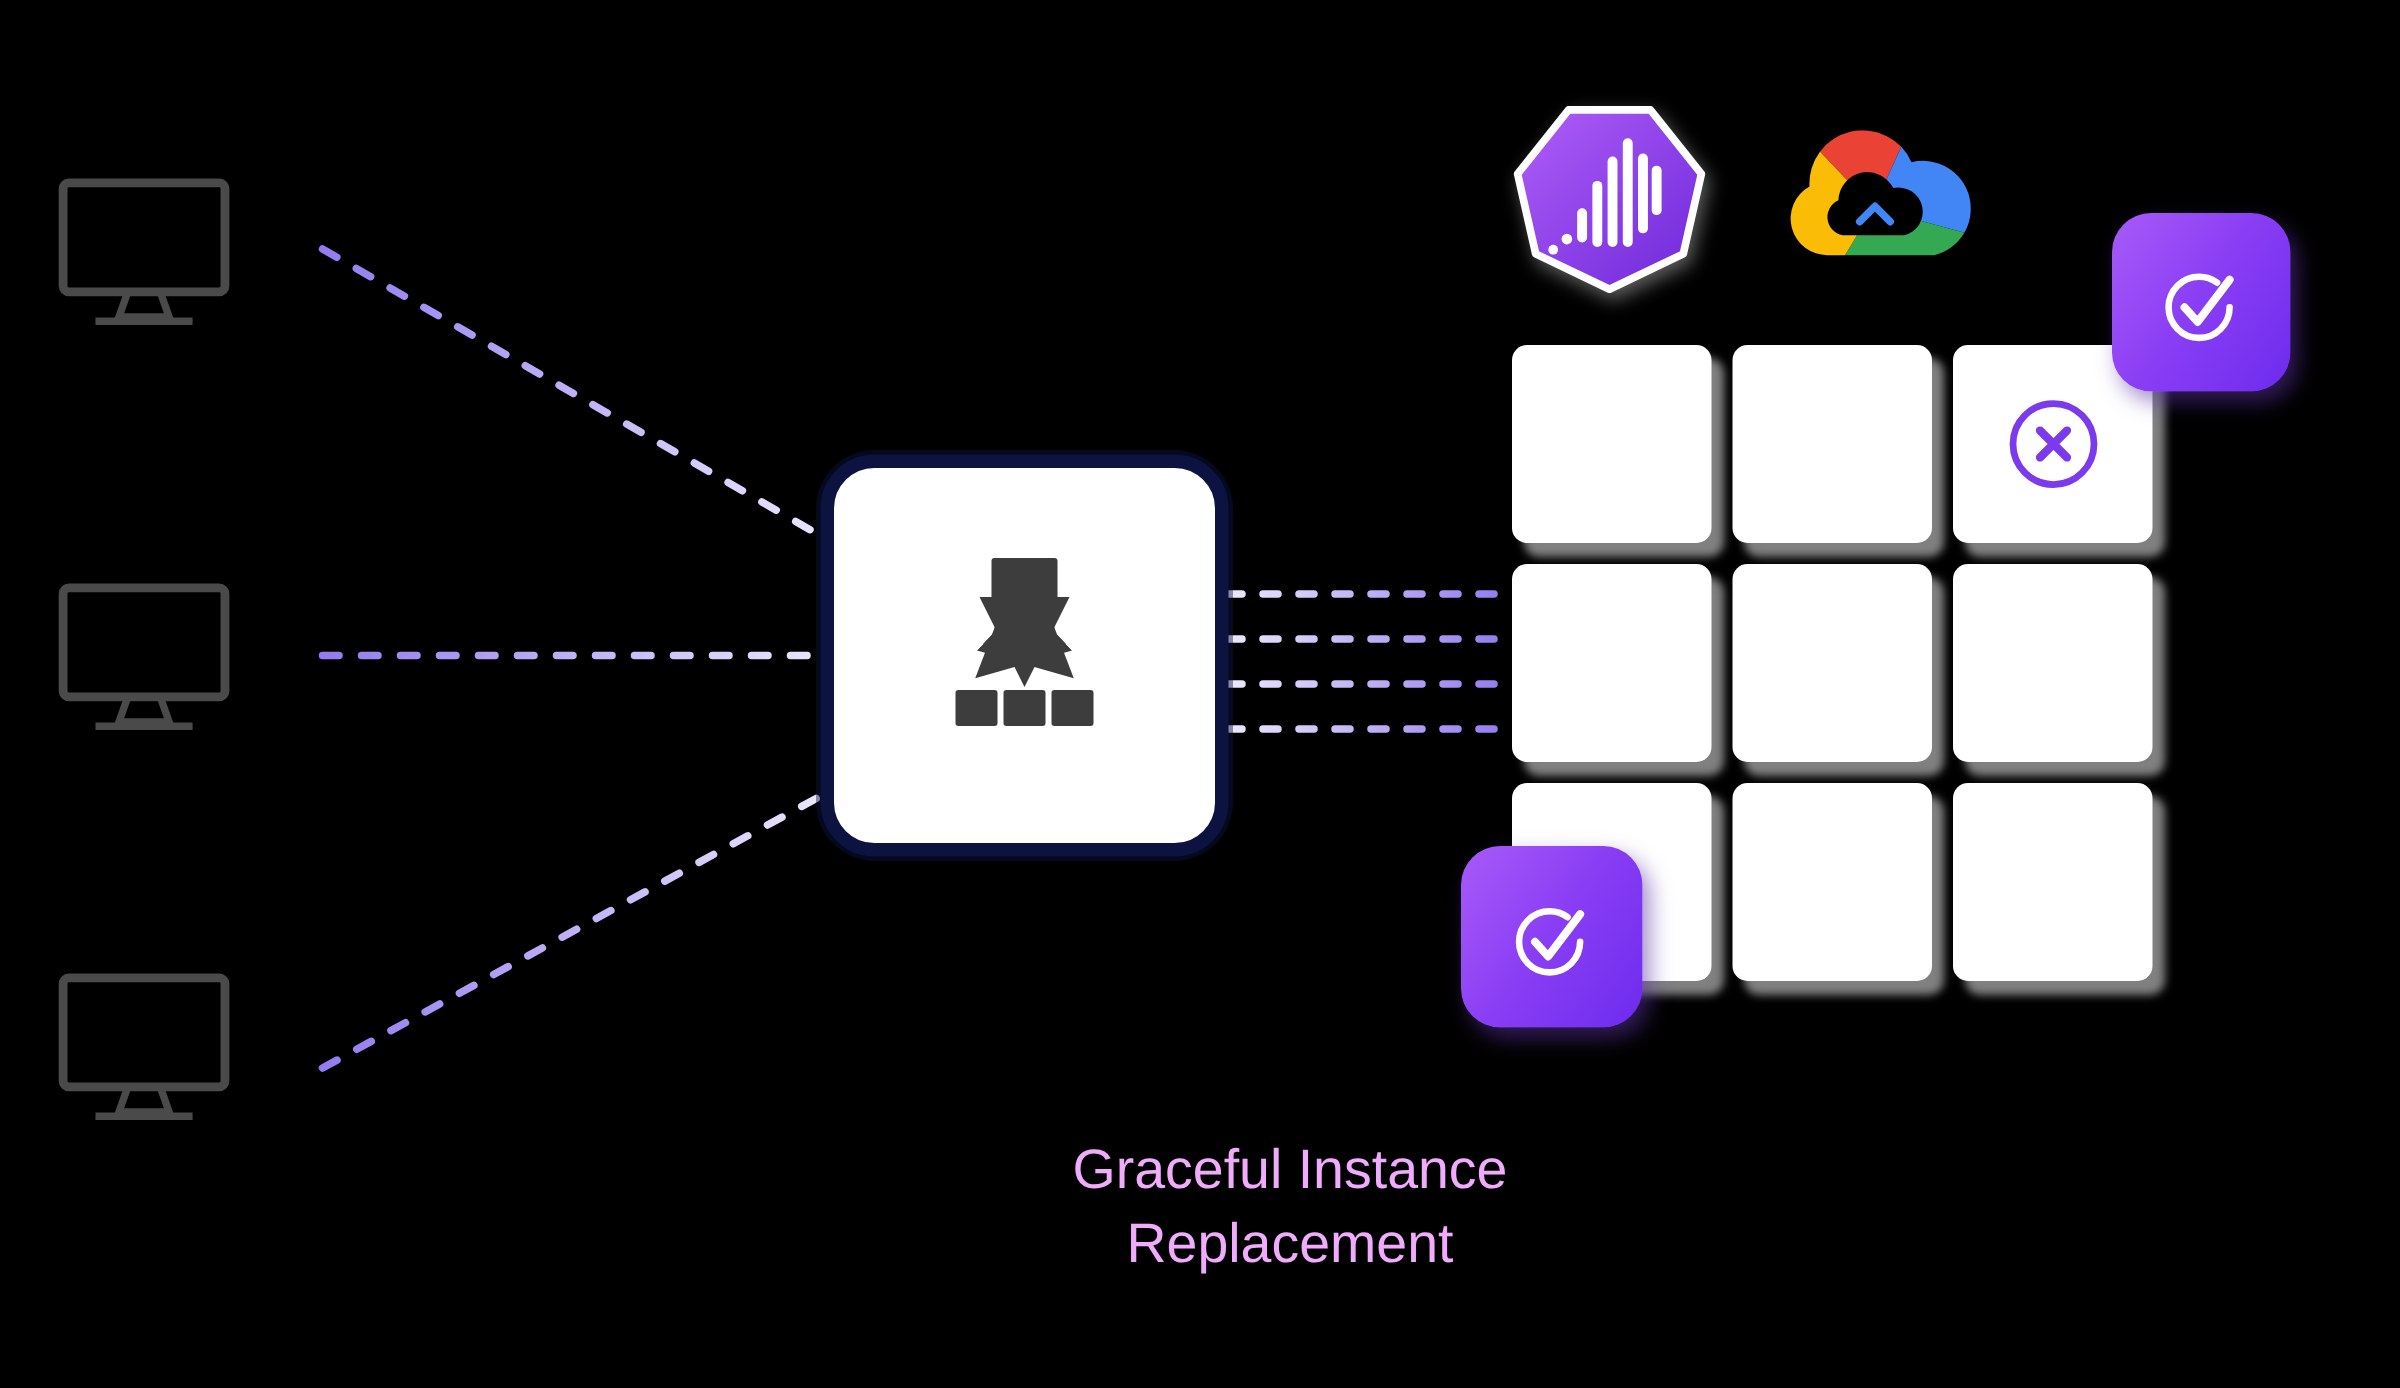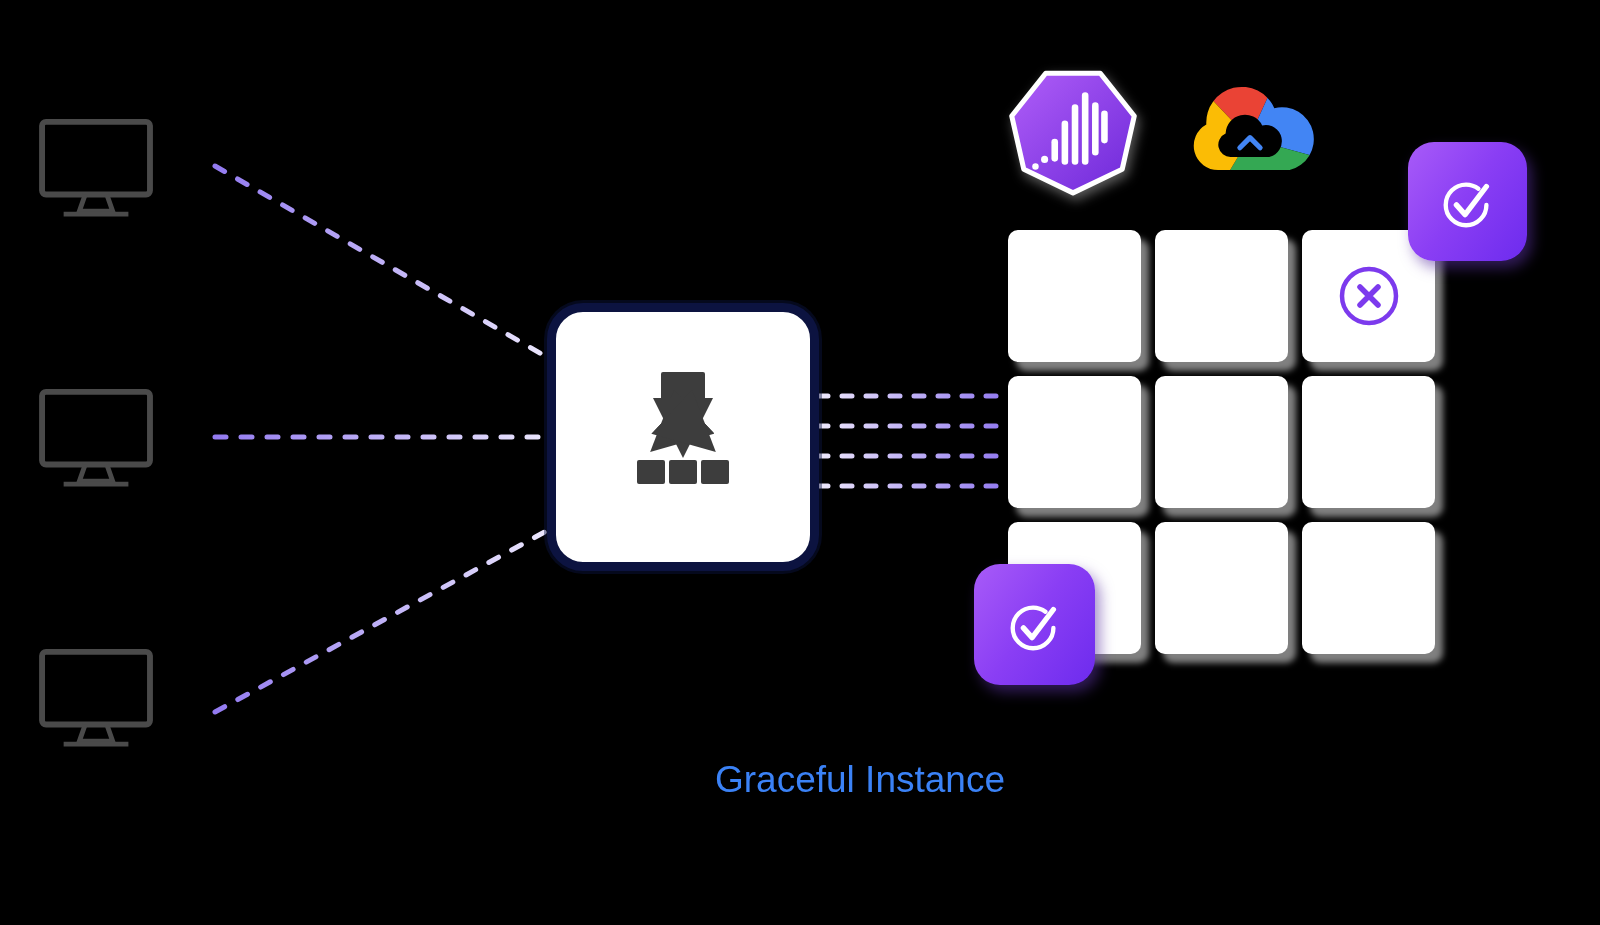--- a/index.html
+++ b/index.html
@@ -48,21 +48,21 @@
     background: linear-gradient(125deg, #a85bf8 0%, #8a3ef4 48%, #6d2bee 100%);
     display: flex; align-items: center; justify-content: center;
     box-shadow: 5px 7px 14px rgba(90,50,160,0.55);
     z-index: 5;
   }
 
   .caption {
     position: absolute;
     left: 600px; top: 756px; width: 520px;
     text-align: center;
-    color: #3b82f6;
+    color: #f0abfc;
     font-size: 37px;
     line-height: 1.32;
     font-weight: 400;
   }
 
   .logo-heptagon { position: absolute; left: 1002px; top: 60px; width: 142px; height: 144px;
     filter: drop-shadow(3px 5px 6px rgba(170,170,170,0.55)); }
   .logo-gcloud { position: absolute; left: 1185px; top: 82px; width: 132px; height: 98px; }
 </style>
 </head>
@@ -191,15 +191,16 @@
       <polygon points="63,55 98,-22 140,-22 140,76" fill="#4285F4"></polygon>
       <polygon points="63,55 140,76 140,100 36,100" fill="#34A853"></polygon>
       <polygon points="63,55 36,100 -12,100 -10,-22" fill="#FBBC05"></polygon>
       <path d="M45 73 A 12 12 0 0 1 40 50 A 19 19 0 0 1 76 42 A 14 14 0 0 1 83 73 Z" fill="#000000"></path>
       <path d="M54 64 L64 54 L74 64" fill="none" stroke="#4285F4" stroke-width="5" stroke-linecap="round" stroke-linejoin="round"></path>
     </g>
   </svg>
 
   <div class="caption">
     <div>Graceful Instance</div>
+    <div>Replacement</div>
   </div>
 
 </div>
 
 </body></html>

